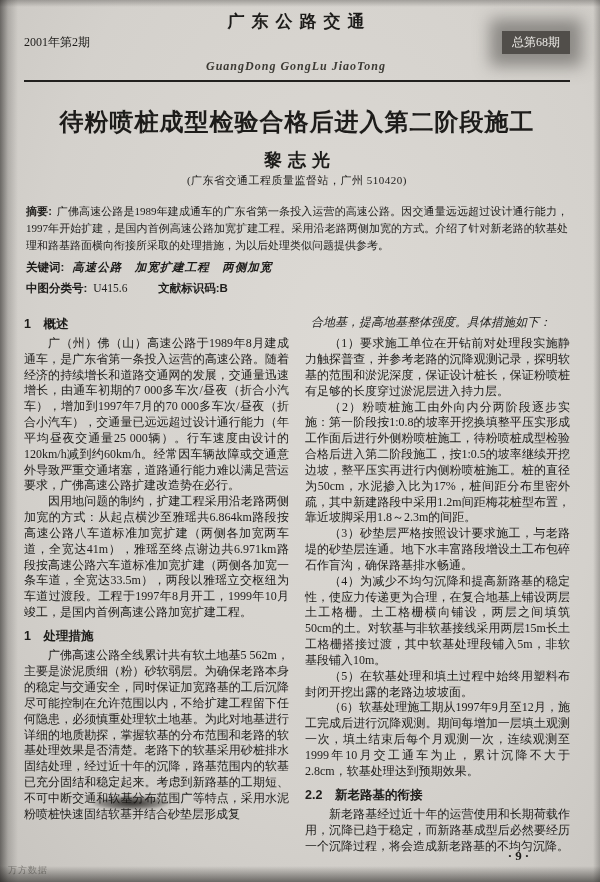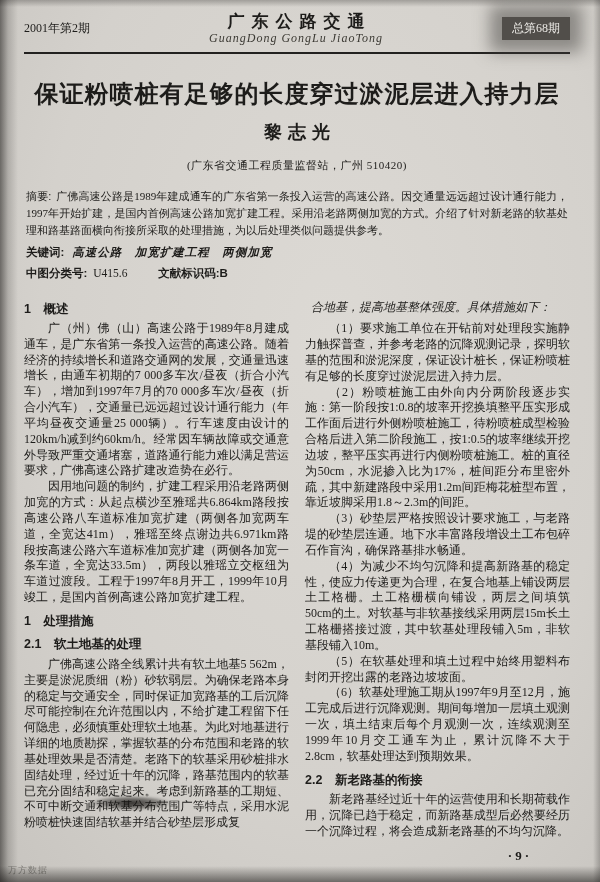--- a/index.html
+++ b/index.html
@@ -22,34 +22,34 @@
   .edge-right{position:absolute;right:0;top:0;bottom:0;width:7px;
     background:linear-gradient(270deg, rgba(24,22,20,.25) 0%, rgba(24,22,20,0) 100%);pointer-events:none;}
 
   .content{position:relative;padding:12px 30px 0 24px;}
 
   
   .journal-header{display:flex;align-items:center;justify-content:space-between;}
   .issue-left{font-size:12px;white-space:nowrap;}
   .masthead{flex:1;text-align:center;line-height:1.15;}
   .journal-cn{display:block;font-size:17px;font-weight:bold;letter-spacing:7px;text-indent:7px;}
-  .journal-en{display:block;font-size:12px;font-weight:normal;font-style:italic;letter-spacing:1px;color:#3c3a34;}
+  .journal-en{display:block;font-size:12px;font-weight:bold;font-style:italic;letter-spacing:1px;color:#3c3a34;margin-top:28px;}
   .issue-right{font-size:12px;white-space:nowrap;background:#514e4a;color:#eceae6;
     padding:3px 10px;box-shadow:0 0 16px 12px rgba(81,78,74,.55);}
   .header-rule{border:0;border-top:2px solid #22211f;margin:7px 0 0;}
 
   
   .title{margin:24px 0 0;text-align:center;font-size:24px;font-weight:bold;letter-spacing:1px;
     font-family:"Liberation Sans","DejaVu Sans",sans-serif;}
   .author{margin-top:10px;text-align:center;font-size:18px;letter-spacing:6px;text-indent:6px;font-weight:bold;}
-  .affiliation{margin-top:14px;text-align:center;font-size:11px;letter-spacing:.5px;}
+  .affiliation{margin-top:1px;text-align:center;font-size:11px;letter-spacing:.5px;}
 
   
   .abstract{margin:15px 2px 0;font-size:11px;line-height:1.52;text-align:justify;}
-  .abstract .lbl{font-weight:normal;margin-right:2px;font-family:"Liberation Sans",sans-serif;}
+  .abstract .lbl{font-weight:bold;margin-right:2px;font-family:"Liberation Sans",sans-serif;}
   .keywords{margin:6px 2px 0;font-size:11.5px;}
   .keywords .lbl{font-weight:bold;font-family:"Liberation Sans",sans-serif;}
   .keywords .kw{font-weight:bold;font-style:italic;margin-left:5px;letter-spacing:1px;}
   .clc{margin:6px 2px 0;font-size:11.5px;}
   .clc .lbl{font-weight:bold;font-family:"Liberation Sans",sans-serif;}
   .clc .val{margin-left:3px;}
   .clc .doccode{font-weight:bold;margin-left:28px;font-family:"Liberation Sans",sans-serif;}
 
   
   .columns{display:flex;gap:16px;margin-top:13px;}
@@ -77,21 +77,21 @@
     <header class="journal-header">
       <span class="issue-left">2001年第2期</span>
       <span class="masthead">
         <span class="journal-cn">广东公路交通</span>
         <span class="journal-en">GuangDong GongLu JiaoTong</span>
       </span>
       <span class="issue-right">总第68期</span>
     </header>
     <div class="header-rule"></div>
 
-    <h1 class="title">保证粉喷桩有足够的长度穿过淤泥层进入持力层</h1>
+    <h1 class="title">待粉喷桩成型检验合格后进入第二阶段施工</h1>
     <div class="author">黎志光</div>
     <div class="affiliation">(广东省交通工程质量监督站，广州  510420)</div>
 
     <p class="abstract">
       <span class="lbl">摘要:</span>
       <span>广佛高速公路是1989年建成通车的广东省第一条投入运营的高速公路。因交通量远远超过设计通行能力，1997年开始扩建，是国内首例高速公路加宽扩建工程。采用沿老路两侧加宽的方式。介绍了针对新老路的软基处理和路基路面横向衔接所采取的处理措施，为以后处理类似问题提供参考。</span>
     </p>
 
     <p class="keywords">
       <span class="lbl">关键词:</span>
@@ -103,21 +103,20 @@
       <span class="val">U415.6</span>
       <span class="doccode">文献标识码:B</span>
     </p>
 
     <main class="columns">
       <section class="col">
           <div class="block heading">1　概述</div>
           <div class="block para">广（州）佛（山）高速公路于1989年8月建成通车，是广东省第一条投入运营的高速公路。随着经济的持续增长和道路交通网的发展，交通量迅速增长，由通车初期的7 000多车次/昼夜（折合小汽车），增加到1997年7月的70 000多车次/昼夜（折合小汽车），交通量已远远超过设计通行能力（年平均昼夜交通量25 000辆）。行车速度由设计的120km/h减到约60km/h。经常因车辆故障或交通意外导致严重交通堵塞，道路通行能力难以满足营运要求，广佛高速公路扩建改造势在必行。</div>
           <div class="block para">因用地问题的制约，扩建工程采用沿老路两侧加宽的方式：从起点横沙至雅瑶共6.864km路段按高速公路八车道标准加宽扩建（两侧各加宽两车道，全宽达41m），雅瑶至终点谢边共6.971km路段按高速公路六车道标准加宽扩建（两侧各加宽一条车道，全宽达33.5m），两段以雅瑶立交枢纽为车道过渡段。工程于1997年8月开工，1999年10月竣工，是国内首例高速公路加宽扩建工程。</div>
           <div class="block heading">1　处理措施</div>
-          <div class="block heading">2.1　软土地基的处理</div>
           <div class="block para">广佛高速公路全线累计共有软土地基5 562m，主要是淤泥质细（粉）砂软弱层。为确保老路本身的稳定与交通安全，同时保证加宽路基的工后沉降尽可能控制在允许范围以内，不给扩建工程留下任何隐患，必须慎重处理软土地基。为此对地基进行详细的地质勘探，掌握软基的分布范围和老路的软基处理效果是否清楚。老路下的软基采用砂桩排水固结处理，经过近十年的沉降，路基范围内的软基已充分固结和稳定起来。考虑到新路基的工期短、不可中断交通和软基分布范围广等特点，采用水泥粉喷桩快速固结软基并结合砂垫层形成复</div>
         </section>
       <section class="col">
           <div class="block cont">合地基，提高地基整体强度。具体措施如下：</div>
           <div class="block para">（1）要求施工单位在开钻前对处理段实施静力触探普查，并参考老路的沉降观测记录，探明软基的范围和淤泥深度，保证设计桩长，保证粉喷桩有足够的长度穿过淤泥层进入持力层。</div>
           <div class="block para">（2）粉喷桩施工由外向内分两阶段逐步实施：第一阶段按1:0.8的坡率开挖换填整平压实形成工作面后进行外侧粉喷桩施工，待粉喷桩成型检验合格后进入第二阶段施工，按1:0.5的坡率继续开挖边坡，整平压实再进行内侧粉喷桩施工。桩的直径为50cm，水泥掺入比为17%，桩间距分布里密外疏，其中新建路段中采用1.2m间距梅花桩型布置，靠近坡脚采用1.8～2.3m的间距。</div>
           <div class="block para">（3）砂垫层严格按照设计要求施工，与老路堤的砂垫层连通。地下水丰富路段增设土工布包碎石作盲沟，确保路基排水畅通。</div>
           <div class="block para">（4）为减少不均匀沉降和提高新路基的稳定性，使应力传递更为合理，在复合地基上铺设两层土工格栅。土工格栅横向铺设，两层之间填筑50cm的土。对软基与非软基接线采用两层15m长土工格栅搭接过渡，其中软基处理段铺入5m，非软基段铺入10m。</div>
           <div class="block para">（5）在软基处理和填土过程中始终用塑料布封闭开挖出露的老路边坡坡面。</div>
           <div class="block para">（6）软基处理施工期从1997年9月至12月，施工完成后进行沉降观测。期间每增加一层填土观测一次，填土结束后每个月观测一次，连续观测至1999年10月交工通车为止，累计沉降不大于2.8cm，软基处理达到预期效果。</div>

